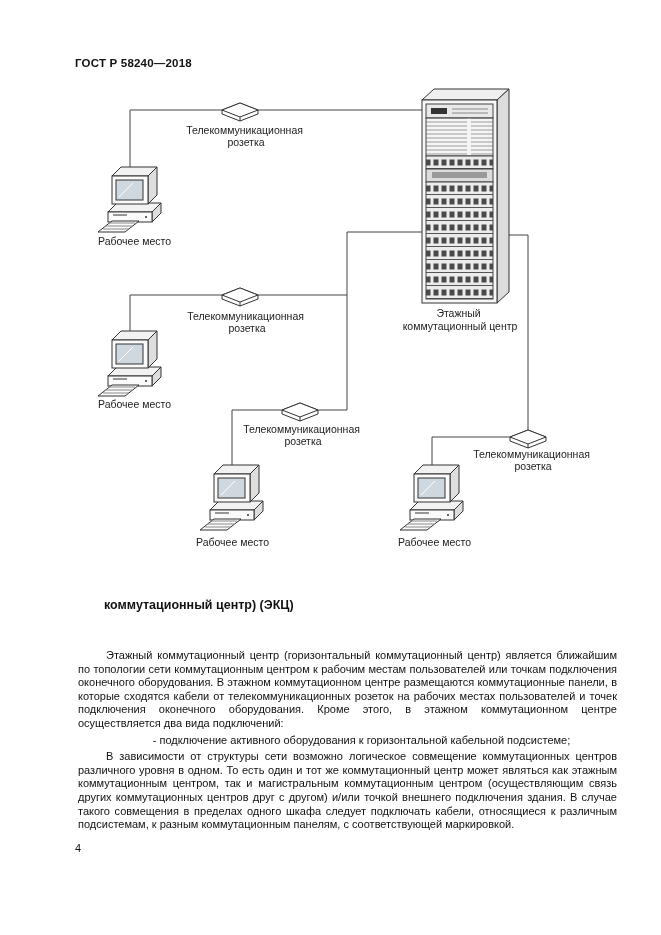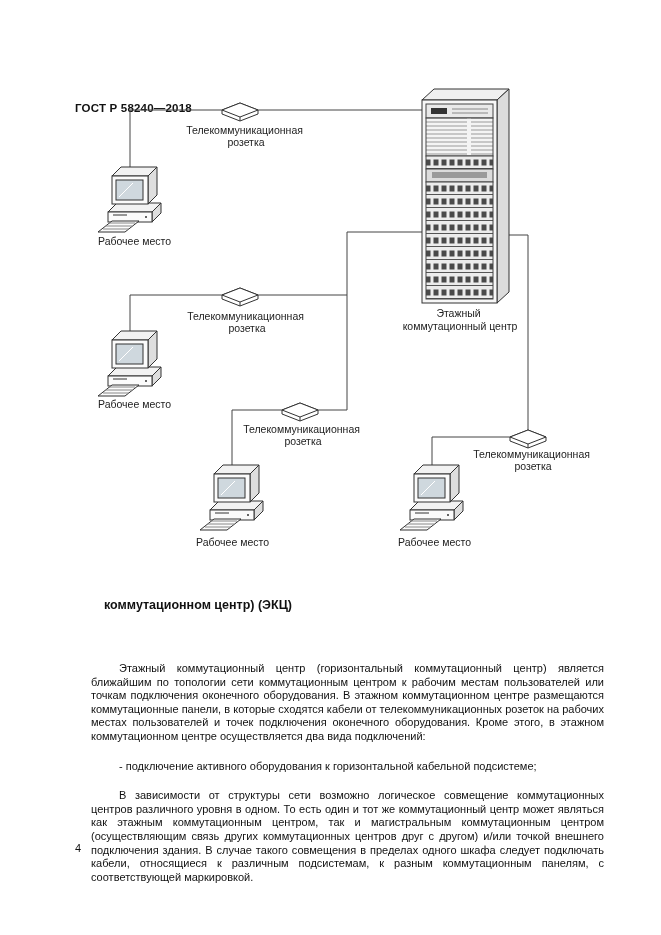--- a/index.html
+++ b/index.html
@@ -1,28 +1,28 @@
 <!DOCTYPE html>
 <html><head>
 <meta charset="utf-8">
 <style>
   * { box-sizing: border-box; }
   html, body { margin: 0; padding: 0; background: #fff; }
   .page {
     position: relative; width: 661px; height: 935px; background: #fff;
     font-family: "Liberation Sans", sans-serif; color: #111; overflow: hidden;
   }
-  .header { position: absolute; left: 75px; top: 57px; font-size: 11.5px; font-weight: bold; letter-spacing: .2px; margin-top: 45px; }
+  .header { position: absolute; left: 75px; top: 57px; font-size: 11.5px; font-weight: bold; letter-spacing: .2px; }
   .diagram { position: absolute; left: 0; top: 0; }
   svg text { font-family: "Liberation Sans", sans-serif; font-size: 10.5px; fill: #222; }
   .caption { position: absolute; left: 75px; top: 566px; width: 545px; text-align: center; font-size: 10.5px; color: #222; }
   .heading { position: absolute; left: 104px; top: 597px; width: 480px; font-size: 12.5px; font-weight: bold; line-height: 17.5px; }
   .bodytext { position: absolute; left: 75px; top: 646px; width: 545px; font-size: 11px; line-height: 13.6px; text-align: justify; }
-  .bodytext p { margin: 16px; text-indent: 28px; }
-  .bodytext p.bullet { text-indent: 0; padding-left: 28px; text-align: left; }
+  .bodytext p { margin: 3px; text-indent: 28px; }
+  .bodytext p.bullet { text-indent: 0; padding-left: 28px; text-align: center; }
   .pagenum { position: absolute; left: 75px; top: 842px; font-size: 11px; }
 </style>
 </head>
 <body>
 
 <div class="page">
 
   <div class="header">ГОСТ Р 58240—2018</div>
 
   <svg class="diagram" width="661" height="580" viewBox="0 0 661 580">
@@ -123,21 +123,21 @@
     <text x="398" y="546">Рабочее место</text>
 
     <text text-anchor="middle">
       <tspan x="460" y="317">Этажный</tspan>
       <tspan x="460" y="330">коммутационный центр</tspan>
     </text>
   </svg>
 
 
   <div class="heading">
-    <div>коммутационном центр) (ЭКЦ)</div>
+    <div>коммутационный центр) (ЭКЦ)</div>
   </div>
 
   <div class="bodytext">
     <p>Этажный коммутационный центр (горизонтальный коммутационный центр) является ближайшим по топологии сети коммутационным центром к рабочим местам пользователей или точкам подключения оконечного оборудования. В этажном коммутационном центре размещаются коммутационные панели, в которые сходятся кабели от телекоммуникационных розеток на рабочих местах пользователей и точек подключения оконечного оборудования. Кроме этого, в этажном коммутационном центре осуществляется два вида подключений:</p>
     <p class="bullet">- подключение активного оборудования к горизонтальной кабельной подсистеме;</p>
     <p>В зависимости от структуры сети возможно логическое совмещение коммутационных центров различного уровня в одном. То есть один и тот же коммутационный центр может являться как этажным коммутационным центром, так и магистральным коммутационным центром (осуществляющим связь других коммутационных центров друг с другом) и/или точкой внешнего подключения здания. В случае такого совмещения в пределах одного шкафа следует подключать кабели, относящиеся к различным подсистемам, к разным коммутационным панелям, с соответствующей маркировкой.</p>
   </div>
 
   <div class="pagenum">4</div>
 

